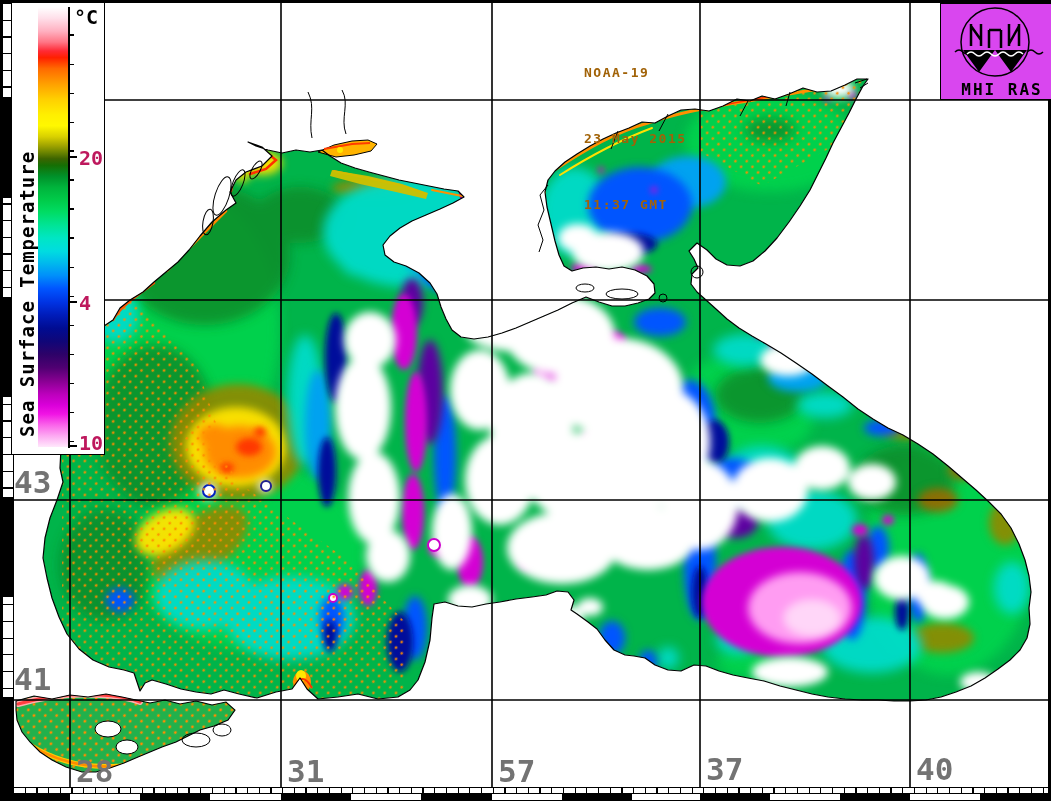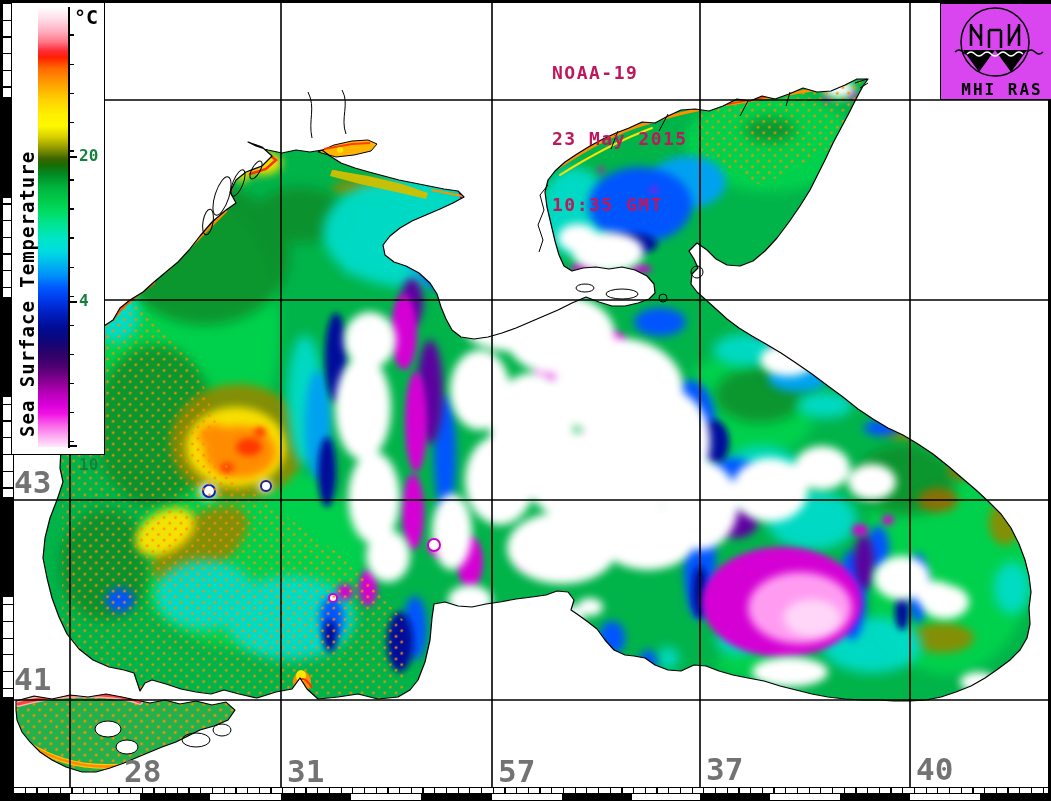--- a/index.html
+++ b/index.html
@@ -34,25 +34,25 @@
   .legend{position:absolute;left:11px;top:2px;width:94px;height:453px;background:#fff;
     border:1.5px solid #000;box-sizing:border-box;z-index:30;}
   .legend-title{position:absolute;left:4px;top:14px;height:420px;display:flex;align-items:center;
     writing-mode:vertical-rl;transform:rotate(180deg);font-size:19px;font-weight:bold;
     letter-spacing:1px;color:#000;white-space:nowrap;}
   .legend-bar{position:absolute;left:26px;top:4px;width:30px;height:440px;}
   .legend-axis{position:absolute;left:56px;top:4px;width:1.5px;height:441px;background:#000;}
   .legend-minor{position:absolute;left:56px;top:4px;width:6px;height:441px;
     background:repeating-linear-gradient(to bottom,transparent 0 27.5px,#000 27.5px 29px);}
   .legend-major{position:absolute;left:56px;width:9px;height:2px;background:#000;}
-  .legend-ticklabel{position:absolute;left:67px;font-size:16px;font-weight:bold;color:#15803d;line-height:1;}
+  .legend-ticklabel{position:absolute;left:67px;font-size:20px;font-weight:bold;color:#be185d;line-height:1;}
   .legend-unit{position:absolute;left:62px;top:2px;font-size:20px;font-weight:bold;color:#000;}
   
-  .annotation{position:absolute;left:552px;top:18px;z-index:25;color:#be185d;
-    font-size:18px;font-weight:bold;letter-spacing:1.5px;line-height:22px;white-space:pre;}
+  .annotation{position:absolute;left:584px;top:18px;z-index:25;color:#a16207;
+    font-size:13px;font-weight:bold;letter-spacing:1.5px;line-height:22px;white-space:pre;}
   
   .logobox{position:absolute;left:924px;top:3px;width:124px;height:97px;background:#d946ef;
     border:1.5px solid #000;box-sizing:border-box;z-index:30;margin-left:16px;}
   .logobox .org{position:absolute;left:0;right:0;top:76px;text-align:center;
     font-size:16px;font-weight:bold;letter-spacing:2px;color:#000;}
 </style>
 </head>
 <body>
 
 <div class="viewport">
@@ -390,44 +390,44 @@
     <div class="blk" style="left:967px;width:68px;"></div>
   </div>
   <div class="corner-bl"></div>
   <div class="frame-top"></div>
   <div class="frame-left"></div>
   <div class="frame-right"></div>
   <div class="frame-bottom"></div>
 
   <div class="coord" style="left:14px;top:467px;">43</div>
   <div class="coord" style="left:14px;top:664px;">41</div>
-  <div class="coord" style="left:76px;top:756px;margin-left:48px;">28</div>
+  <div class="coord" style="left:76px;top:756px;">28</div>
   <div class="coord" style="left:287px;top:756px;">31</div>
   <div class="coord" style="left:498px;top:756px;">57</div>
   <div class="coord" style="left:706px;top:754px;text-align:right;">37</div>
   <div class="coord" style="left:916px;top:754px;">40</div>
 
   <div class="legend">
     <div class="legend-title">Sea Surface Temperature</div>
     <div class="legend-bar" style="background: linear-gradient(rgb(255, 255, 255) 0%, rgb(255, 224, 234) 2.5%, rgb(255, 176, 192) 5.5%, rgb(255, 117, 133) 8%, rgb(255, 42, 53) 10%, rgb(255, 32, 0) 11.5%, rgb(255, 106, 0) 14%, rgb(255, 160, 0) 17.5%, rgb(255, 208, 0) 21%, rgb(255, 239, 0) 24.5%, rgb(255, 248, 0) 27%, rgb(216, 208, 0) 29.5%, rgb(160, 164, 0) 31.5%, rgb(110, 134, 0) 33%, rgb(60, 100, 0) 34.5%, rgb(21, 111, 4) 36%, rgb(0, 145, 42) 38.5%, rgb(0, 180, 60) 41%, rgb(0, 204, 74) 44%, rgb(0, 220, 98) 46.5%, rgb(0, 228, 148) 49.5%, rgb(0, 230, 196) 52.5%, rgb(0, 220, 224) 55.5%, rgb(0, 188, 236) 58%, rgb(0, 144, 250) 61%, rgb(0, 85, 255) 64%, rgb(0, 52, 228) 67%, rgb(0, 28, 186) 70%, rgb(0, 12, 146) 73%, rgb(16, 6, 120) 76%, rgb(46, 2, 104) 79%, rgb(80, 0, 114) 82%, rgb(136, 0, 146) 85%, rgb(188, 0, 188) 88%, rgb(218, 0, 218) 90.5%, rgb(240, 20, 228) 92.5%, rgb(250, 100, 234) 95%, rgb(253, 170, 242) 97.5%, rgb(255, 232, 251) 100%);"></div>
     <div class="legend-axis"></div>
     <div class="legend-minor"></div>
     <div class="legend-major" style="top:153px;"></div>
     <div class="legend-major" style="top:298px;"></div>
     <div class="legend-major" style="top:442px;"></div>
     <div class="legend-ticklabel" style="top:145px;">20</div>
     <div class="legend-ticklabel" style="top:290px;">4</div>
-    <div class="legend-ticklabel" style="top:454px;text-align:center;">10</div>
+    <div class="legend-ticklabel" style="top:430px;text-align:center;">10</div>
     <div class="legend-unit">°C</div>
   </div>
 
   <div class="annotation">
     <div>NOAA-19</div>
     <div>23 May 2015</div>
-    <div>10:35 GMT</div>
+    <div>11:37 GMT</div>
   </div>
 
   <div class="logobox">
     <svg width="121" height="94" viewBox="0 0 121 94">
       <circle cx="54" cy="38" r="34" fill="none" stroke="#000" stroke-width="1.5"></circle>
       <g stroke="#000" stroke-width="2.5" fill="none">
         <path d="M30,20 L30,42 M30,22 L40,36 M40,20 L40,42"></path>
         <path d="M48,26 L60,26 M48,26 L48,44 M60,26 L60,44"></path>
         <path d="M68,20 L68,42 M78,20 L78,42 M68,40 L78,22"></path>
       </g>

